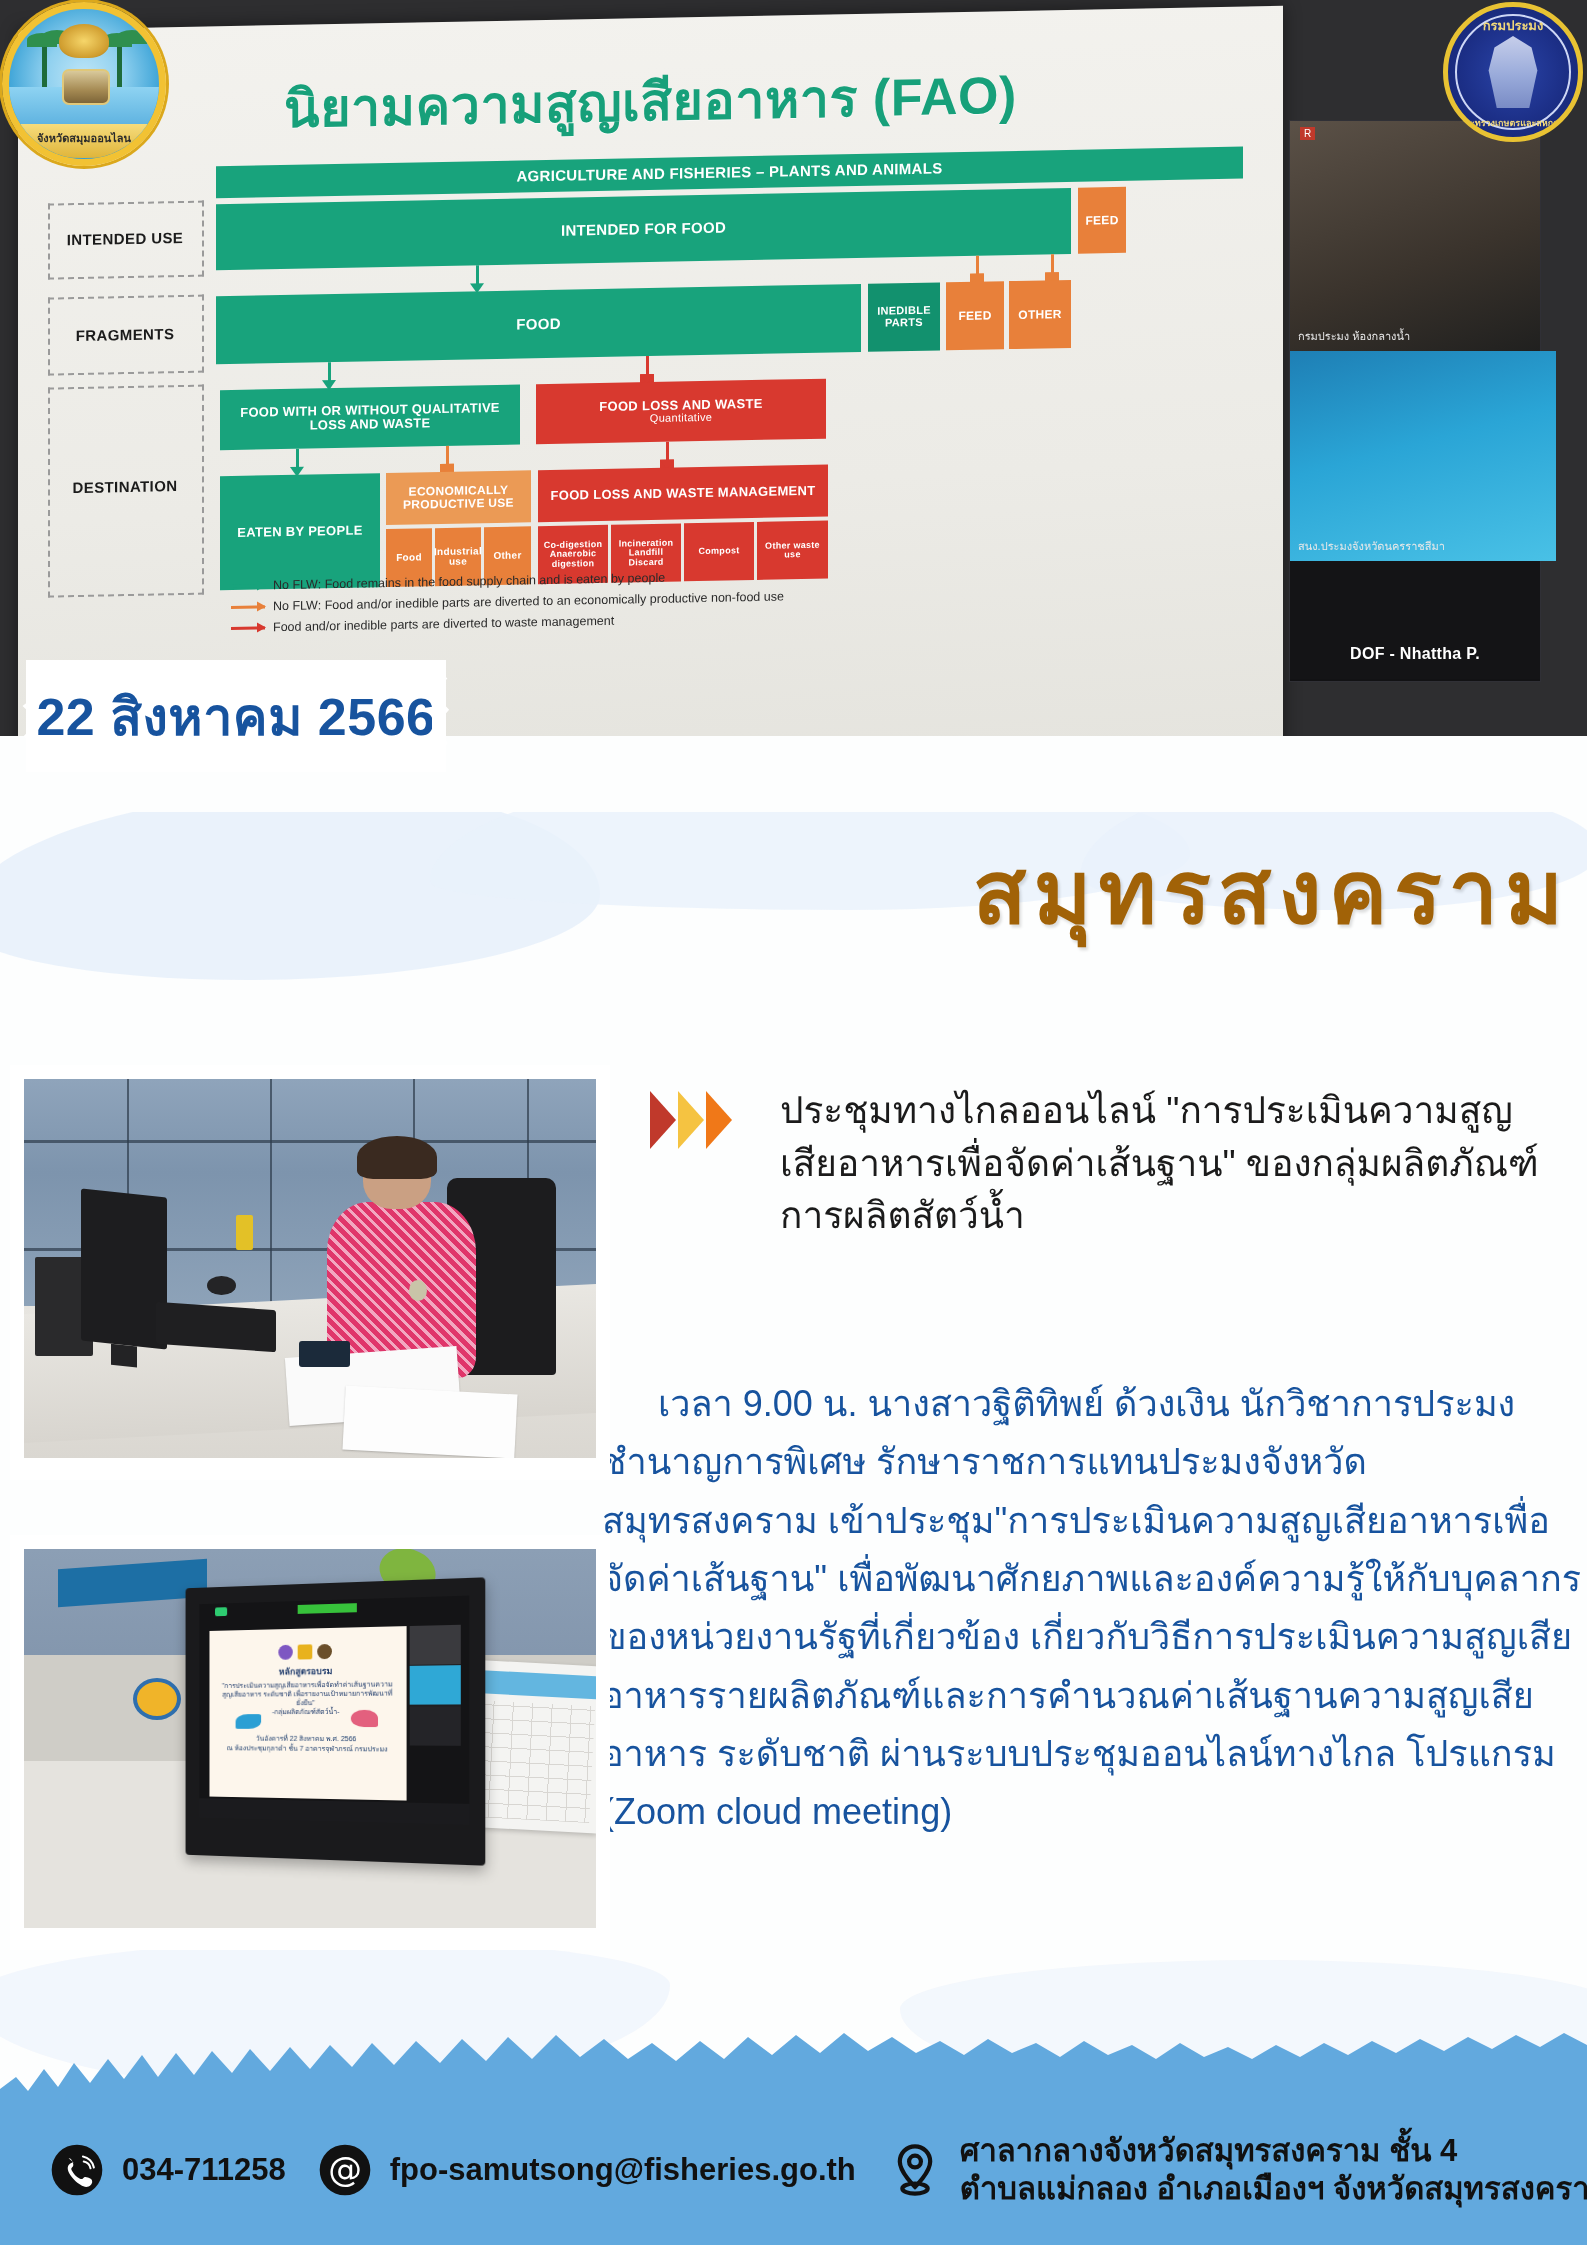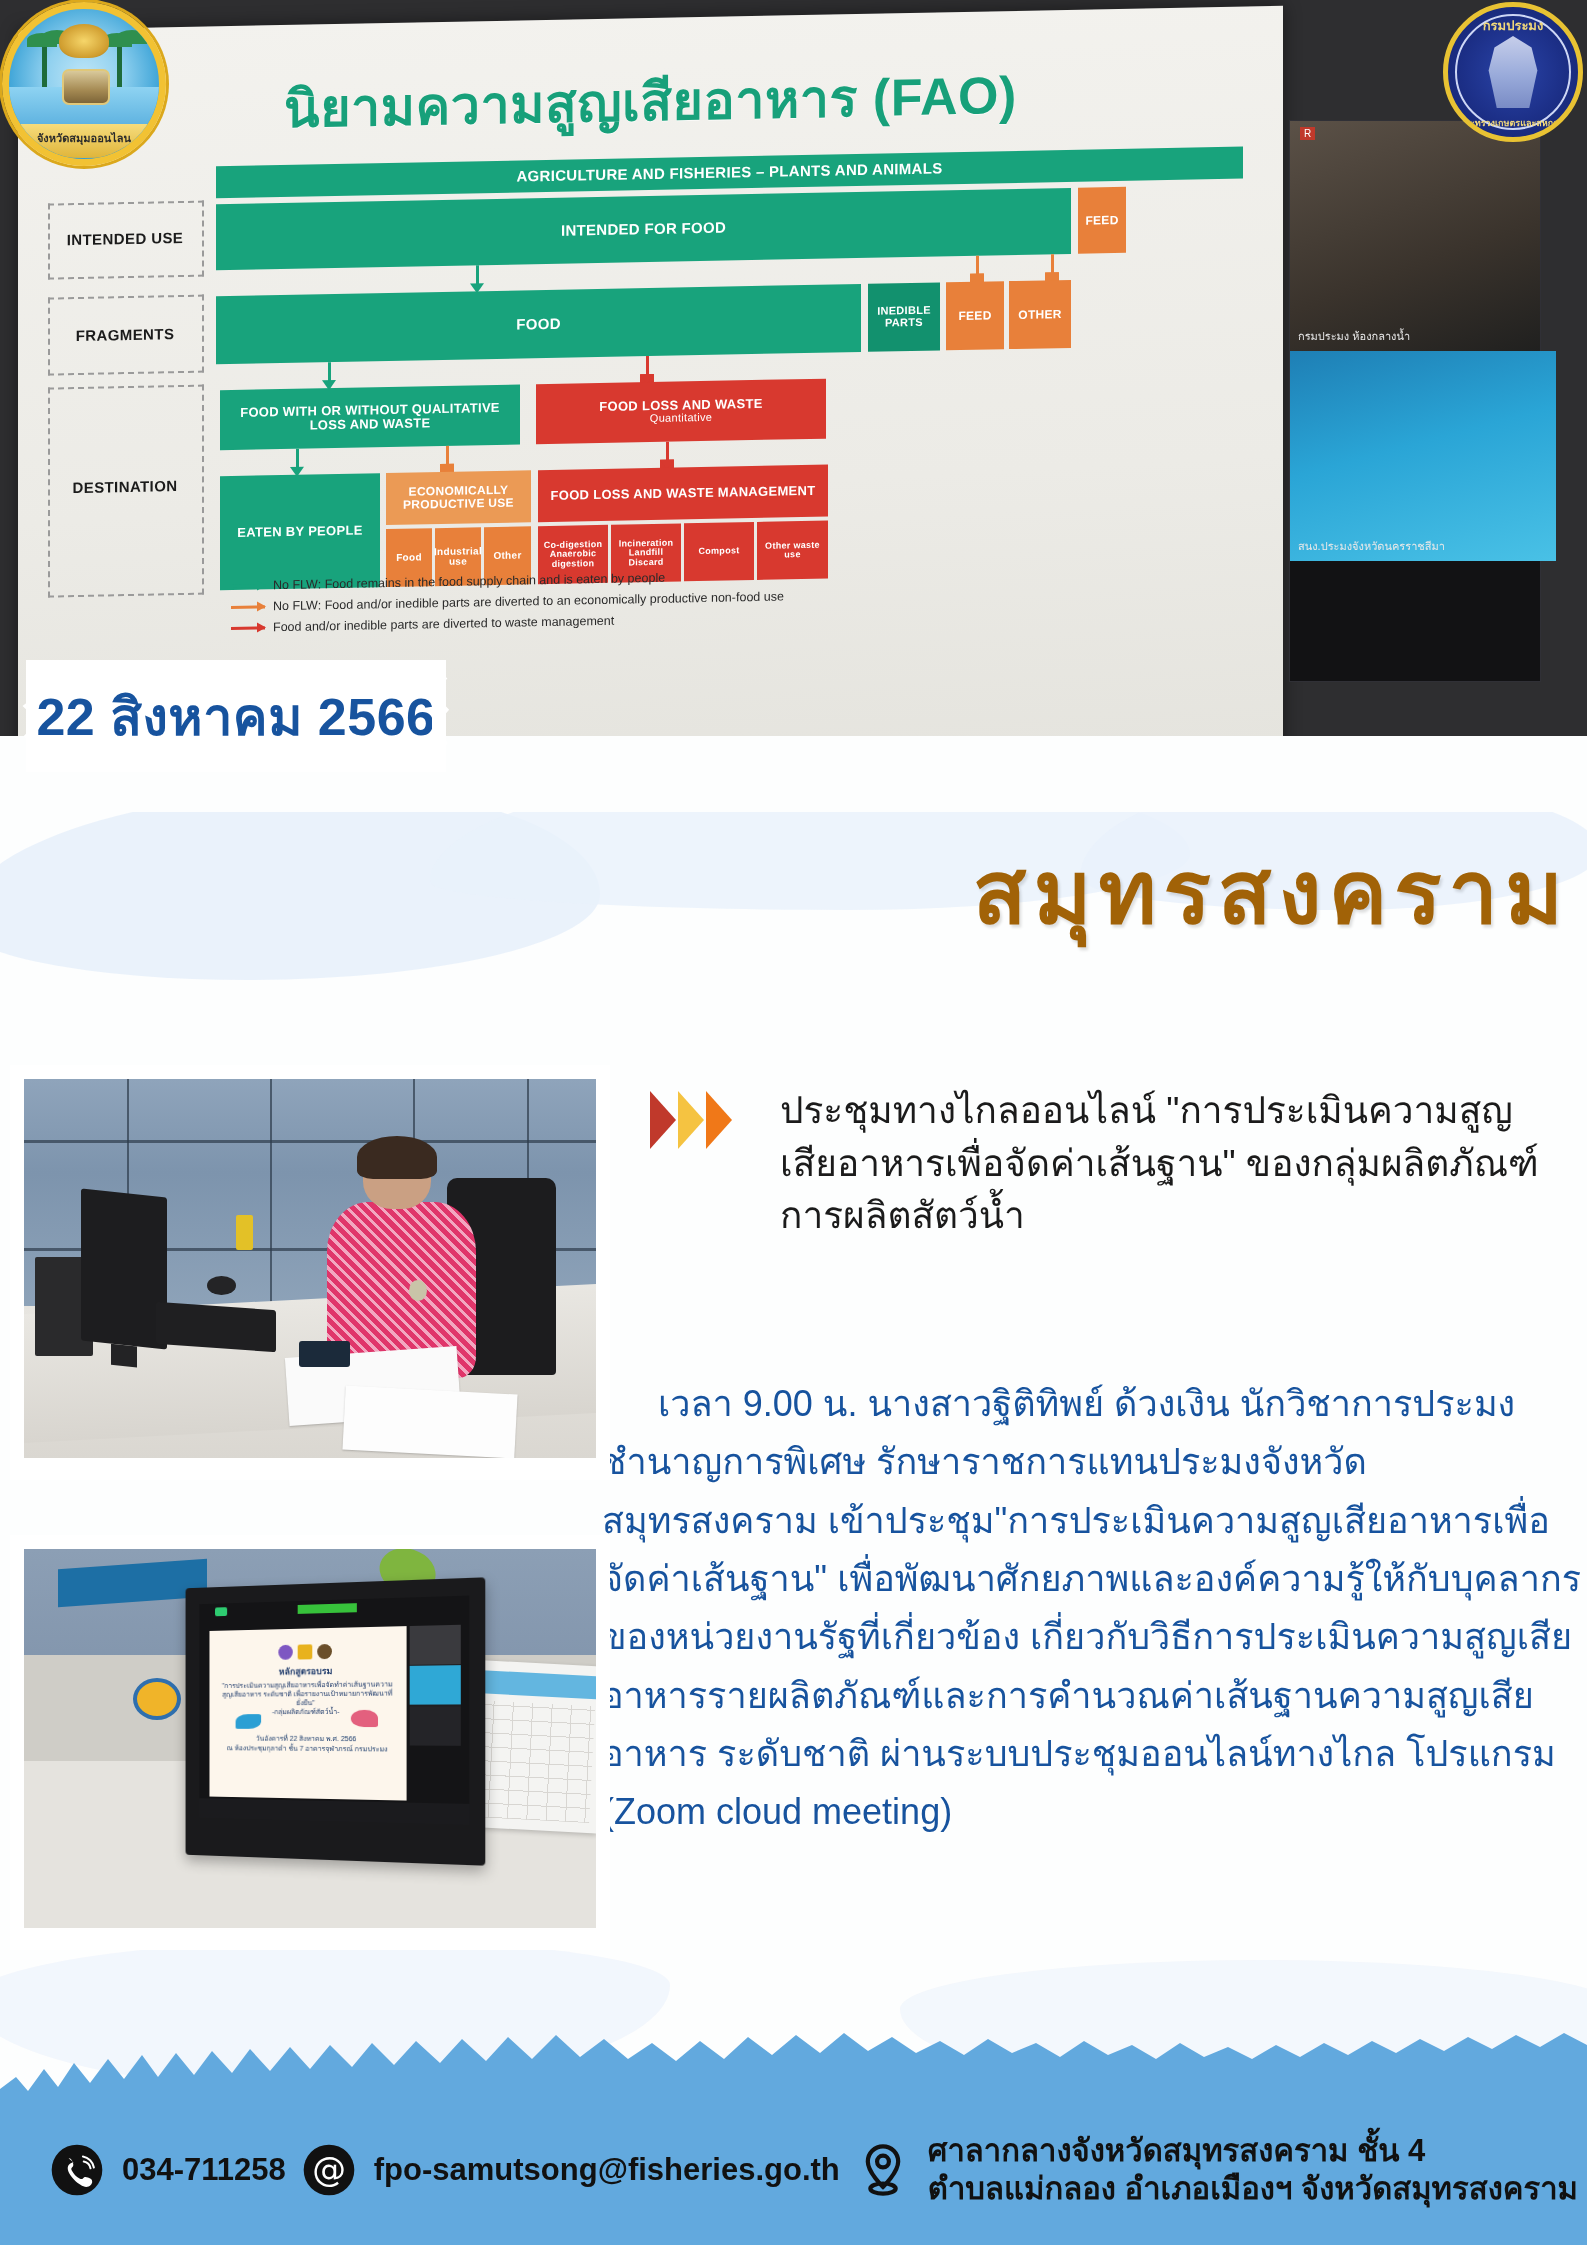--- a/index.html
+++ b/index.html
@@ -235,21 +235,21 @@
     border:4px solid #2f6fae;}
   .plant2{position:absolute;left:62%;top:0;width:10%;height:12%;background:#7fb53f;
     border-radius:50% 50% 0 50%;transform:rotate(18deg);}
 
   
   .footer{position:absolute;left:0;bottom:0;width:1587px;height:170px;}
   .footer-fill{position:absolute;left:0;bottom:0;width:1587px;height:150px;background:#62a9de;}
   .footer-torn{position:absolute;left:0;bottom:142px;width:1587px;height:70px;}
   .footer-torn svg{display:block;width:100%;height:100%;}
   .footer-row{position:absolute;left:0;bottom:0;width:1587px;height:150px;
-    display:flex;align-items:center;padding-left:50px;gap:16px;box-sizing:border-box;}
+    display:flex;align-items:center;padding-left:50px;gap:32px;box-sizing:border-box;}
   .f-item{display:flex;align-items:center;gap:18px;}
   .f-icon{flex:0 0 auto;width:54px;height:54px;display:flex;align-items:center;justify-content:center;}
   .f-icon svg{width:54px;height:54px;fill:#111;}
   .f-text{font-size:31px;color:#111;font-weight:600;line-height:1.22;white-space:nowrap;}
   .f-text small{display:block;font-size:31px;}
   .f-addr{font-size:28px;}
 </style>
 </head>
 <body>
 
@@ -345,20 +345,23 @@
         </div>
       </div>
 
       <div class="zoompanel">
         <div class="zp-tile a">
           <span class="zp-tag">R</span>
           <span class="zp-label">กรมประมง ห้องกลางน้ำ</span>
         </div>
         <div class="zp-tile b">
           <span class="zp-label">สนง.ประมงจังหวัดนครราชสีมา</span>
+        </div>
+        <div class="zp-tile c">
+          <span class="zp-name">DOF - Nhattha P.</span>
         </div>
       </div>
 
       <div class="torn">
         <svg viewBox="0 0 1587 78" preserveAspectRatio="none" aria-hidden="true">
           <path fill="#fdfefe" d="M0,62 L18,40 L34,58 L50,30 L68,54 L86,28 L104,50 L124,22 L142,46 L160,20 L180,44
             L200,16 L220,42 L240,14 L262,40 L282,12 L304,38 L326,10 L348,36 L370,8 L392,34 L414,6 L438,30 L460,4
             L484,28 L508,2 L532,26 L556,0 L580,24 L604,2 L628,26 L652,4 L676,28 L700,6 L724,30 L748,8 L772,32
             L796,10 L820,34 L844,12 L868,36 L892,14 L916,38 L940,16 L964,40 L988,18 L1012,42 L1036,20 L1060,44
             L1084,22 L1108,46 L1132,24 L1156,48 L1180,26 L1204,50 L1228,28 L1252,52 L1276,30 L1300,54 L1324,32

